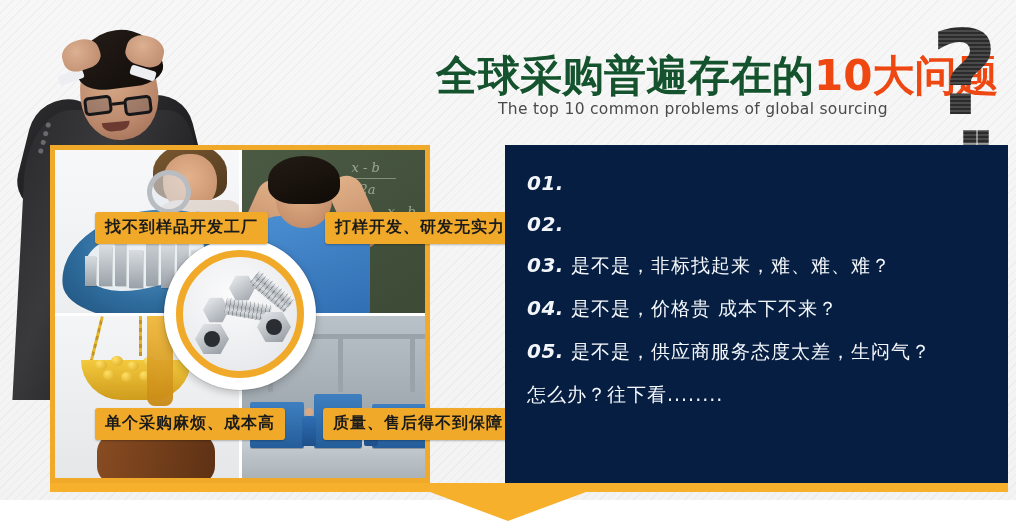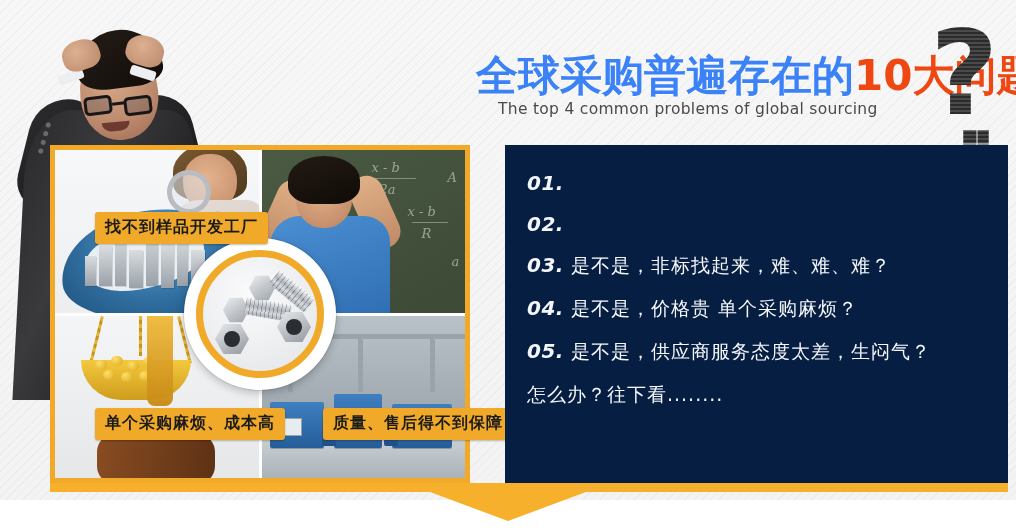--- a/index.html
+++ b/index.html
@@ -23,24 +23,23 @@
       linear-gradient(#f7f7f7,#f3f3f3);
   }
   .bg-bottom{
     position:absolute; left:0; top:500px; width:1016px; height:31px; background:#ffffff;
   }
 
   
   .header{ position:absolute; left:430px; top:38px; width:586px; height:100px; }
   .title-row{ position:absolute; left:6px; top:10px; display:flex; align-items:baseline; white-space:nowrap; }
   .title-dark{
-    font-size:42px; font-weight:bold; color:#3b82f6; letter-spacing:0px;
+    font-size:42px; font-weight:bold; color:#14532d; letter-spacing:0px;
     font-family:Liberation Serif, serif;
     text-shadow:0 1px 0 rgba(255,255,255,.7);
-    margin-left:40px;
   }
   .title-orange{
     font-size:42px; font-weight:bold; color:#ee4712; letter-spacing:0px;
     font-family:"DejaVu Sans","Liberation Sans",sans-serif;
   }
   .subtitle{
     position:absolute; left:68px; top:62px;
     font-size:15.5px; color:#4a4a4a; letter-spacing:.3px;
     font-family:"DejaVu Sans","Liberation Sans",sans-serif;
   }
@@ -125,21 +124,21 @@
   .man .cuff{
     position:absolute; width:26px; height:10px; background:#eceef1; border-radius:3px;
   }
   .man .cuff.l{ left:52px; top:72px; transform:rotate(-20deg); }
   .man .cuff.r{ left:124px; top:68px; transform:rotate(18deg); }
   .man .btns{ position:absolute; left:36px; top:118px; transform:rotate(16deg); }
   .man .btns i{ display:block; width:5px; height:5px; border-radius:50%; background:#6a6a6e; margin:4px 0; }
 
   
   .collage{
-    position:absolute; left:50px; top:145px; width:420px; height:338px;
+    position:absolute; left:50px; top:145px; width:380px; height:338px;
     border:5px solid #f0a928; background:#ffffff;
   }
   .cells{ position:absolute; inset:0; display:grid; grid-template-columns:1fr 1fr; grid-template-rows:1fr 1fr; gap:3px; background:#ffffff; }
   .cell{ position:relative; overflow:hidden; }
 
   
   .c1{ background:linear-gradient(#f7f8f9,#eceef0); }
   .c1 .globe{
     position:absolute; left:6px; top:60px; width:190px; height:108px;
     background:radial-gradient(ellipse at 50% 30%,#5f9fd0 0%,#2f6d9e 55%,#1d4d77 100%);
@@ -340,21 +339,21 @@
     <div class="cuff r"></div>
     <div class="hand l"></div>
     <div class="hand r"></div>
   </div>
 
   <div class="header">
     <div class="title-row">
       <span class="title-dark">全球采购普遍存在的</span>
       <span class="title-orange">10大问题</span>
     </div>
-    <div class="subtitle">The top 4 common problems of global sourcing</div>
+    <div class="subtitle">The top 10 common problems of global sourcing</div>
     <div class="qmark">?</div>
     <div class="qmark-dot"></div>
   </div>
 
   <div class="collage">
     <div class="cells">
 
       <div class="cell c1">
         <div class="woman-hair"></div>
           <div class="woman-h"></div>
@@ -432,39 +431,40 @@
         <div class="bolt">
           <span class="head" style="left:46px;top:18px;"></span>
           <span class="shank" style="left:66px;top:26px;transform:rotate(40deg);"></span>
         </div>
         <div class="nut" style="left:12px;top:66px;"></div>
         <div class="nut" style="left:74px;top:54px;"></div>
       </div>
     </div>
 
     <div class="tag t1">找不到样品开发工厂</div>
+    <div class="tag t2">打样开发、研发无实力</div>
     <div class="tag t3">单个采购麻烦、成本高</div>
     <div class="tag t4">质量、售后得不到保障</div>
   </div>
 
   <div class="panel">
     <div class="list">
       <div class="li">
         <span class="num">01.</span>
       </div>
       <div class="li">
         <span class="num">02.</span>
       </div>
       <div class="li">
         <span class="num">03.</span>
         <span class="txt">是不是，非标找起来，难、难、难？</span>
       </div>
       <div class="li">
         <span class="num">04.</span>
-        <span class="txt">是不是，价格贵 单个采购麻烦？</span>
+        <span class="txt">是不是，价格贵 成本下不来？</span>
       </div>
       <div class="li">
         <span class="num">05.</span>
         <span class="txt">是不是，供应商服务态度太差，生闷气？</span>
       </div>
       <div class="closing">怎么办？往下看........</div>
     </div>
   </div>
 
   <div class="bottom-bar"></div>

